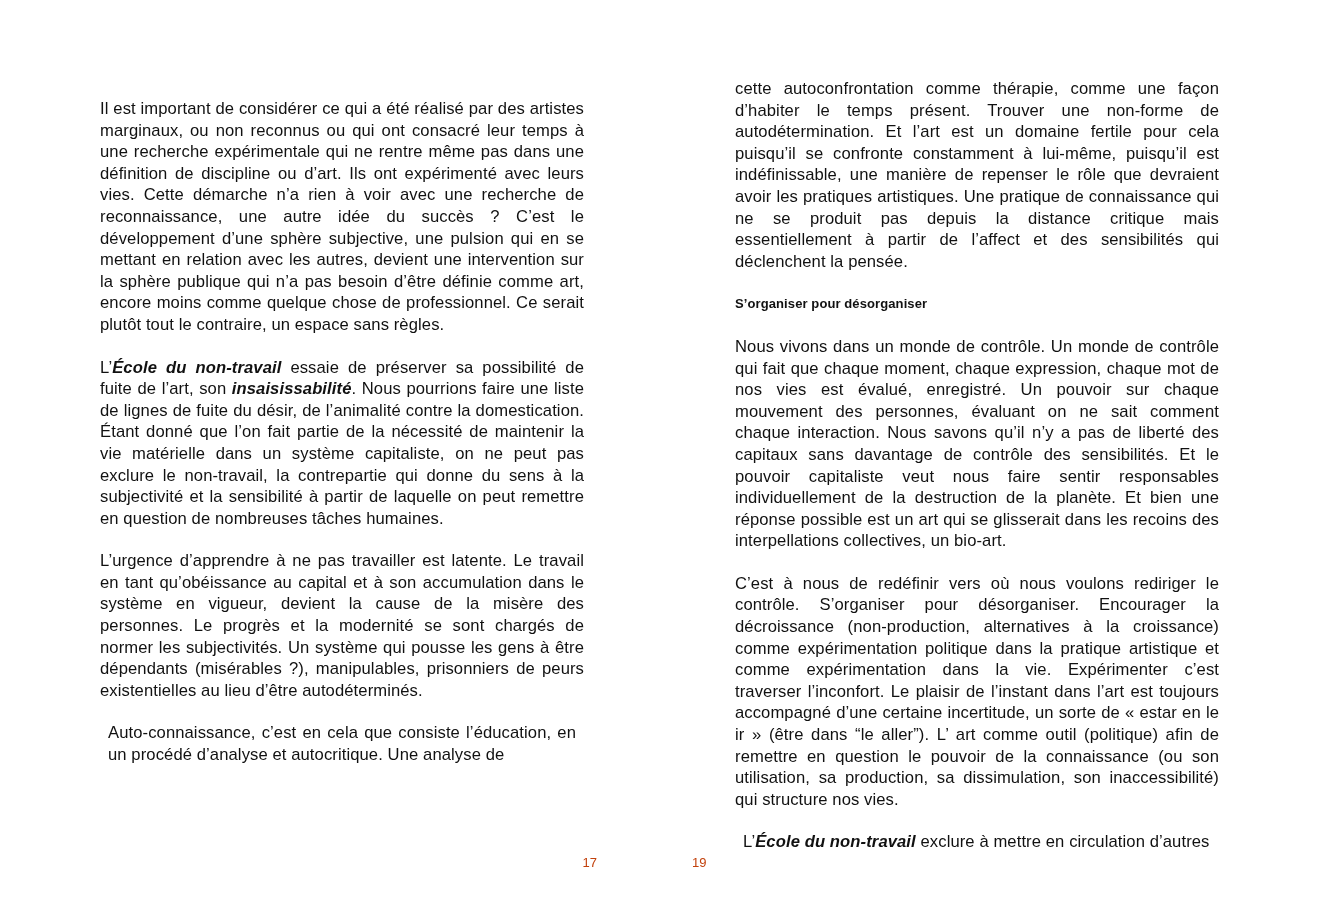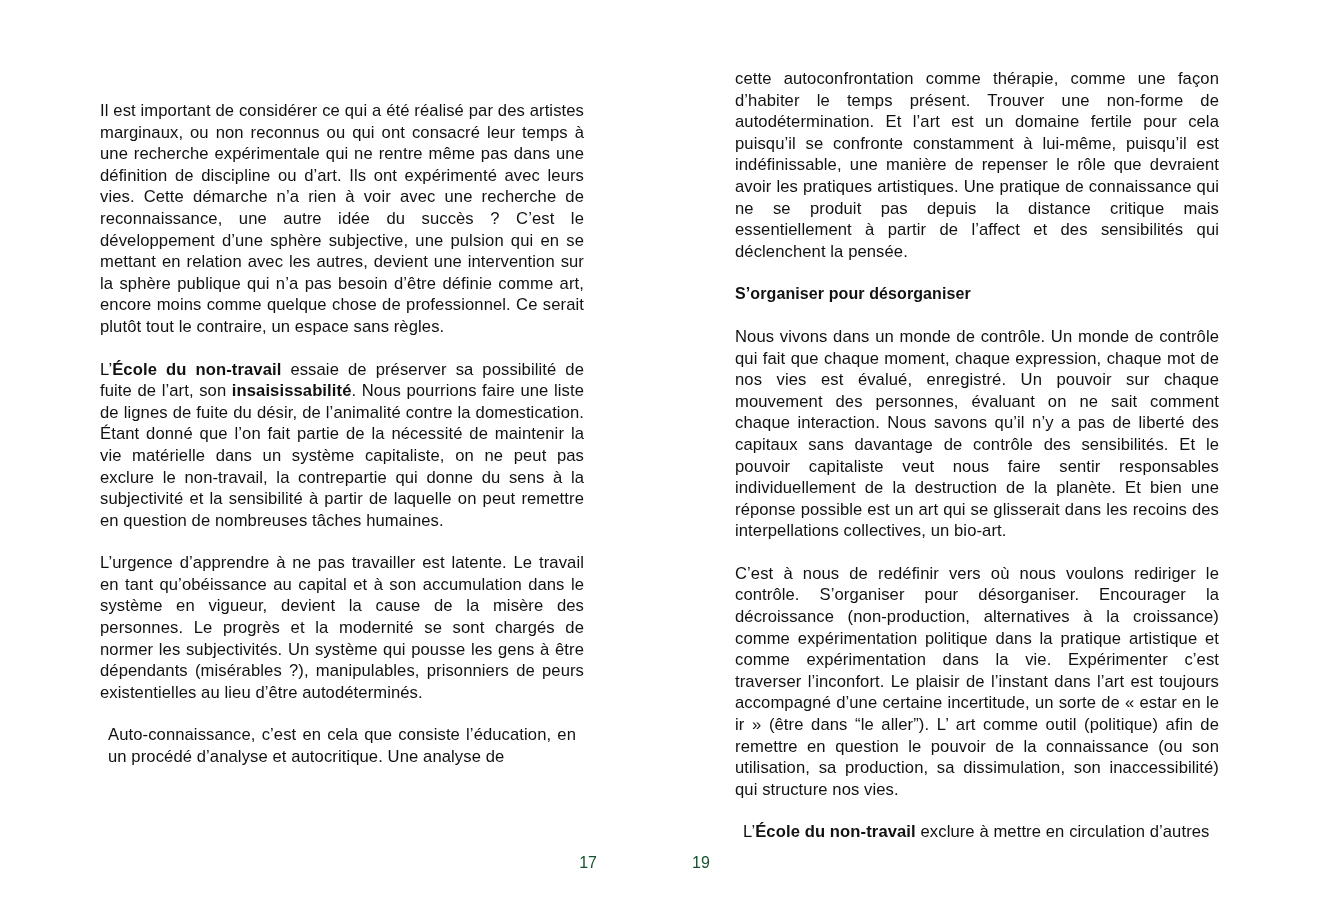--- a/index.html
+++ b/index.html
@@ -23,43 +23,43 @@
   .page-left  { left: 0; }
   .page-right { left: 659px; }
   .page-body {
     position: absolute;
     width: 484px;
     font-size: 16.6px;
     line-height: 21.6px;
     text-align: justify;
     letter-spacing: 0.1px;
   }
-  .page-left  .page-body { left: 100px; top: 100px; }
+  .page-left  .page-body { left: 100px; top: 88px; }
   .page-right .page-body { left: 76px;  top: 68px; }
-  p.para { margin: 0 0 21px 0; }
+  p.para { margin: 10px 0 21px 0; }
   p.para-flush { margin: 0 0 21px 0; }
   p.para-last { margin: 8px; }
   h2.heading {
-    font-size: 16px;
+    font-size: 13px;
     line-height: 21.6px;
     font-weight: bold;
     text-align: left;
     margin: 21px 0 21px 0;
   }
   .page-number {
     position: absolute;
     bottom: 42px;
-    font-size: 16px;
+    font-size: 13px;
     line-height: 15px;
-    color: #14532d;
+    color: #c2410c;
     text-align: center;
   }
   .page-left  .page-number { right: 62px; }
   .page-right .page-number { left: 33px; }
-  .run-i  { }
+  .run-i  { font-style: italic; }
   .run-b  { font-weight: bold; }
 </style>
 </head>
 <body>
 
 <div class="spread">
 
   <div class="page page-left">
     <div class="page-body">
       <p class="para"><span>Il est important de considérer ce qui a été réalisé par des artistes marginaux, ou non reconnus ou qui ont consacré leur temps à une recherche expérimentale qui ne rentre même pas dans une définition de discipline ou d’art. Ils ont expérimenté avec leurs vies. Cette démarche n’a rien à voir avec une recherche de reconnaissance, une autre idée du succès ? C’est le développement d’une sphère subjective, une pulsion qui en se mettant en relation avec les autres, devient une intervention sur la sphère publique qui n’a pas besoin d’être définie comme art, encore moins comme quelque chose de professionnel. Ce serait plutôt tout le contraire, un espace sans règles.</span></p>

